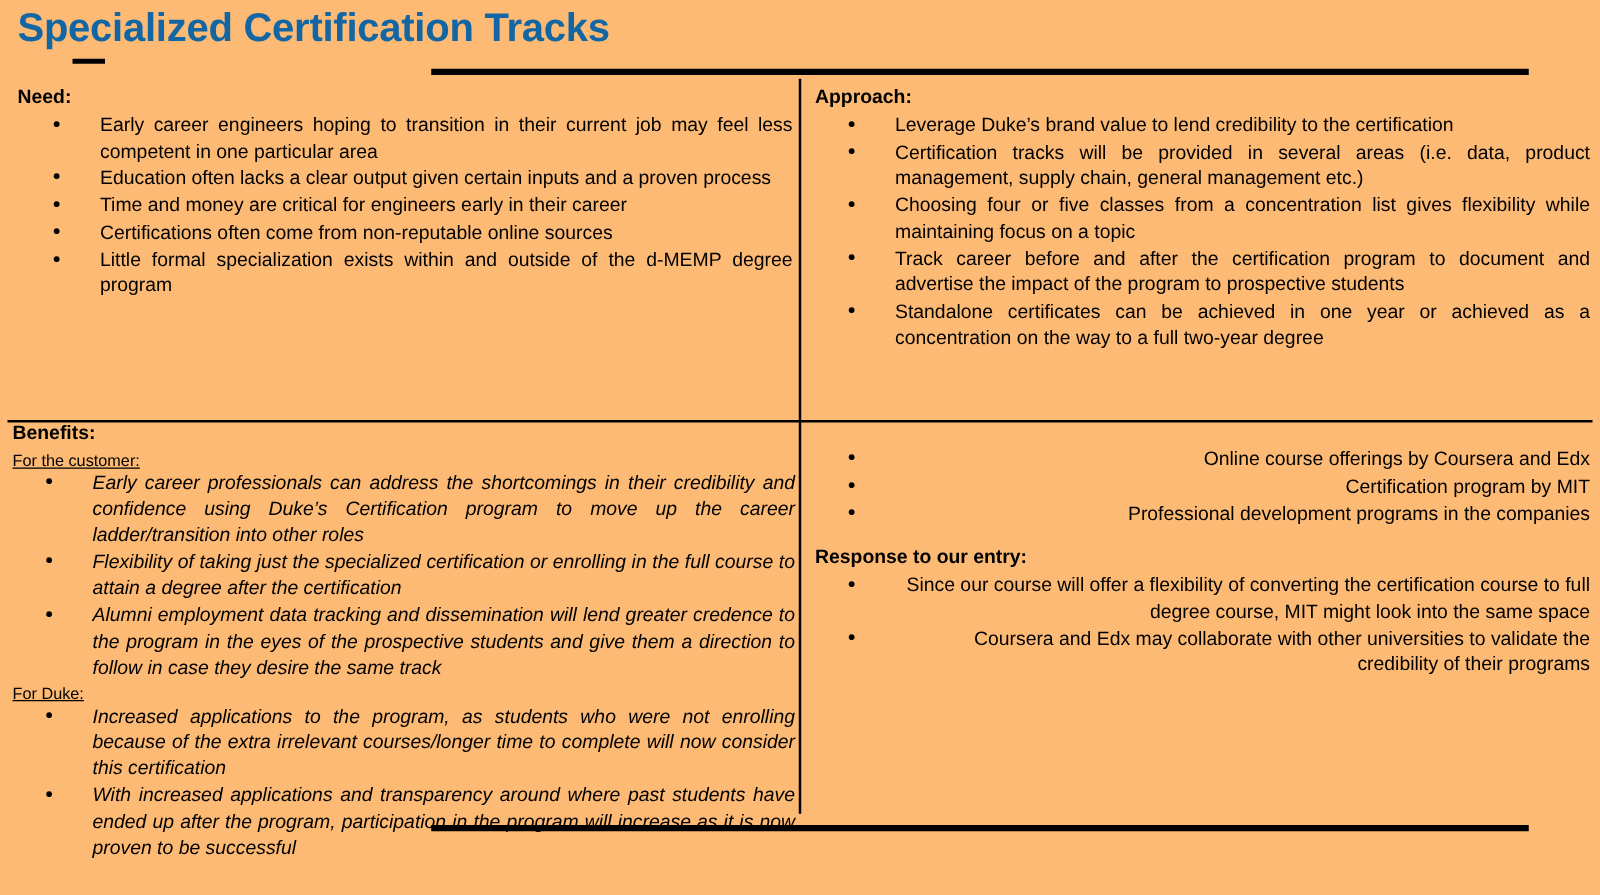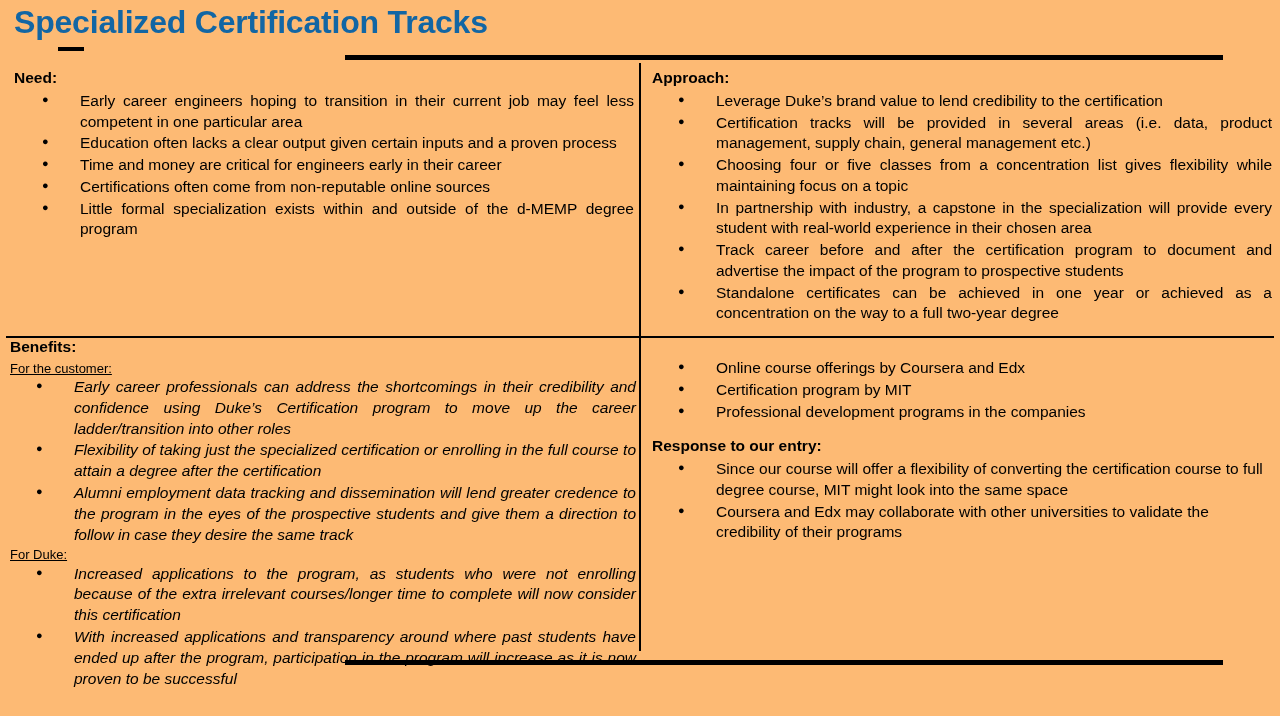--- a/index.html
+++ b/index.html
@@ -105,21 +105,21 @@
     text-justify: inter-word;
   }
   ul.bullets li::before {
     content: "\25CF";
     position: absolute;
     left: 28px;
     top: -1px;
     font-size: 11px;
     line-height: 1.75;
   }
-  ul.bullets.tight li { text-align: left; }
+  ul.bullets.tight li { text-align: right; }
   ul.bullets.narrow li { padding-left: 64px; font-style: italic; }
   ul.bullets.narrow li::before { left: 26px; }
 
   ul.bullets.right li { padding-left: 64px; }
   ul.bullets.right li::before { left: 26px; }
 </style>
 </head>
 <body>
 
 <div class="slide">
@@ -141,21 +141,20 @@
       <li>Little formal specialization exists within and outside of the d-MEMP degree program</li>
     </ul>
   </div>
 
   <div class="quad q-tr">
     <p class="heading">Approach:</p>
     <ul class="bullets right">
       <li>Leverage Duke’s brand value to lend credibility to the certification</li>
       <li>Certification tracks will be provided in several areas (i.e. data, product management, supply chain, general management etc.)</li>
       <li>Choosing four or five classes from a concentration list gives flexibility while maintaining focus on a topic</li>
-      <li>In partnership with industry, a capstone in the specialization will provide every student with real-world experience in their chosen area</li>
       <li>Track career before and after the certification program to document and advertise the impact of the program to prospective students</li>
       <li>Standalone certificates can be achieved in one year or achieved as a concentration on the way to a full two-year degree</li>
     </ul>
   </div>
 
   <div class="quad q-bl">
     <p class="heading">Benefits:</p>
     <p class="subheading">For the customer:</p>
     <ul class="bullets narrow">
       <li>Early career professionals can address the shortcomings in their credibility and confidence using Duke’s Certification program to move up the career ladder/transition into other roles</li>

